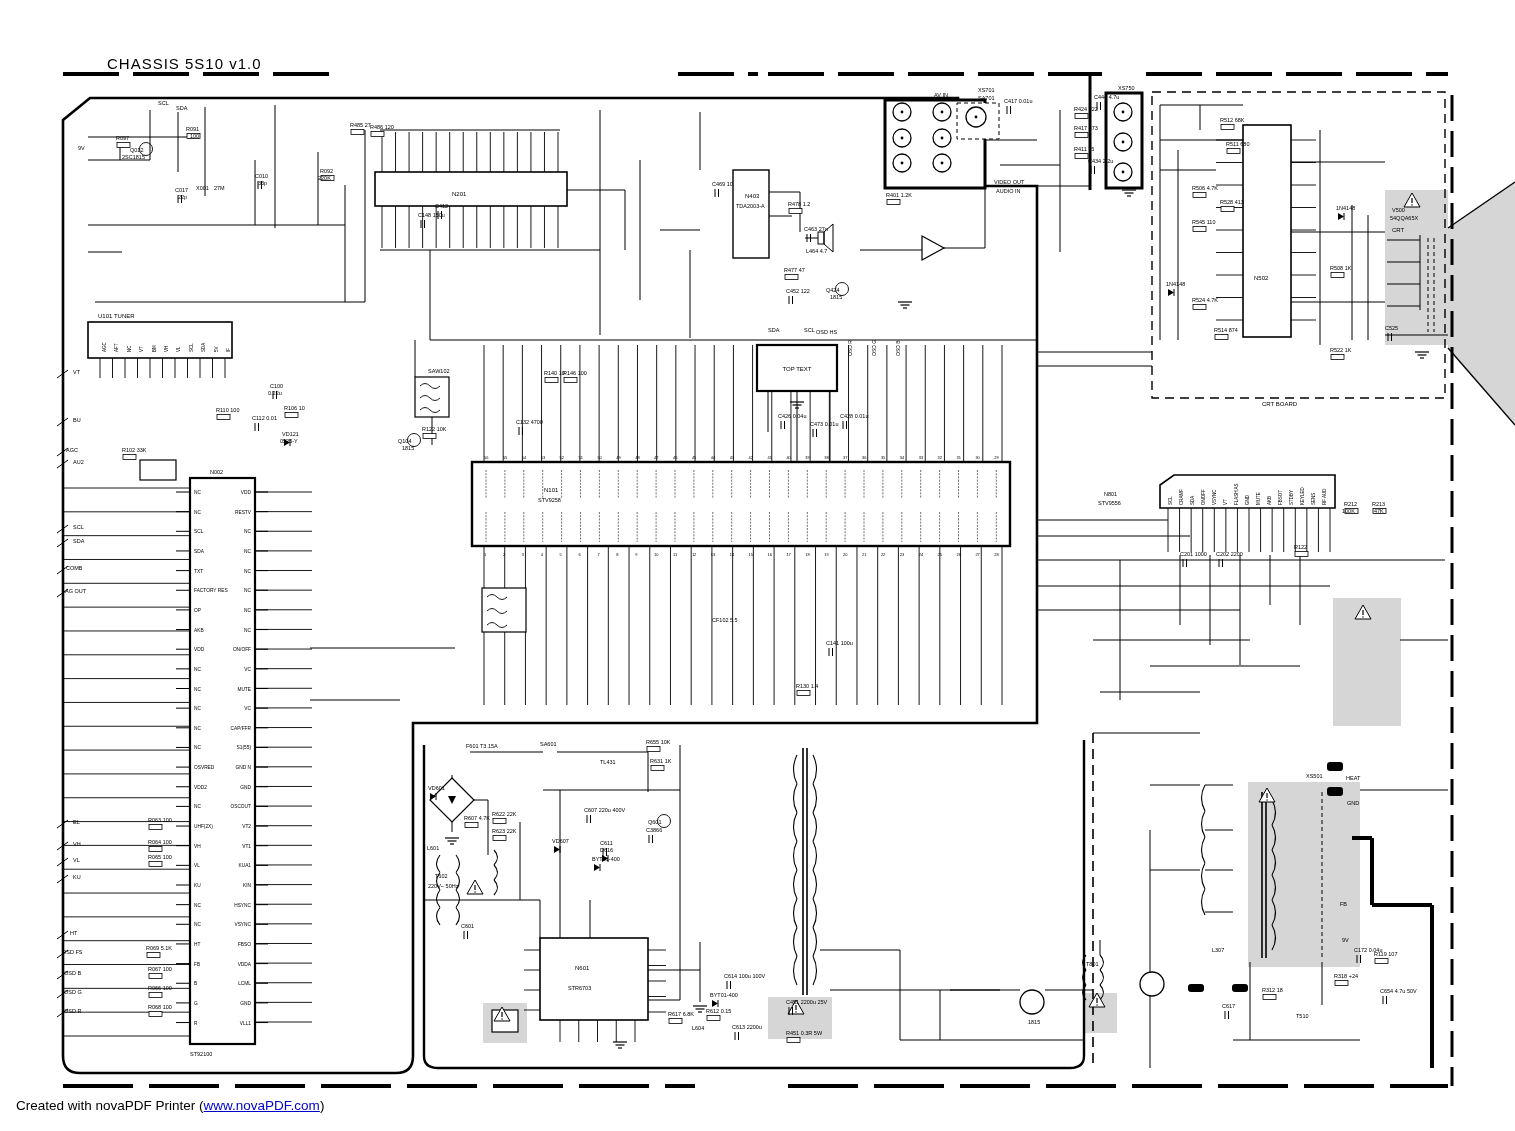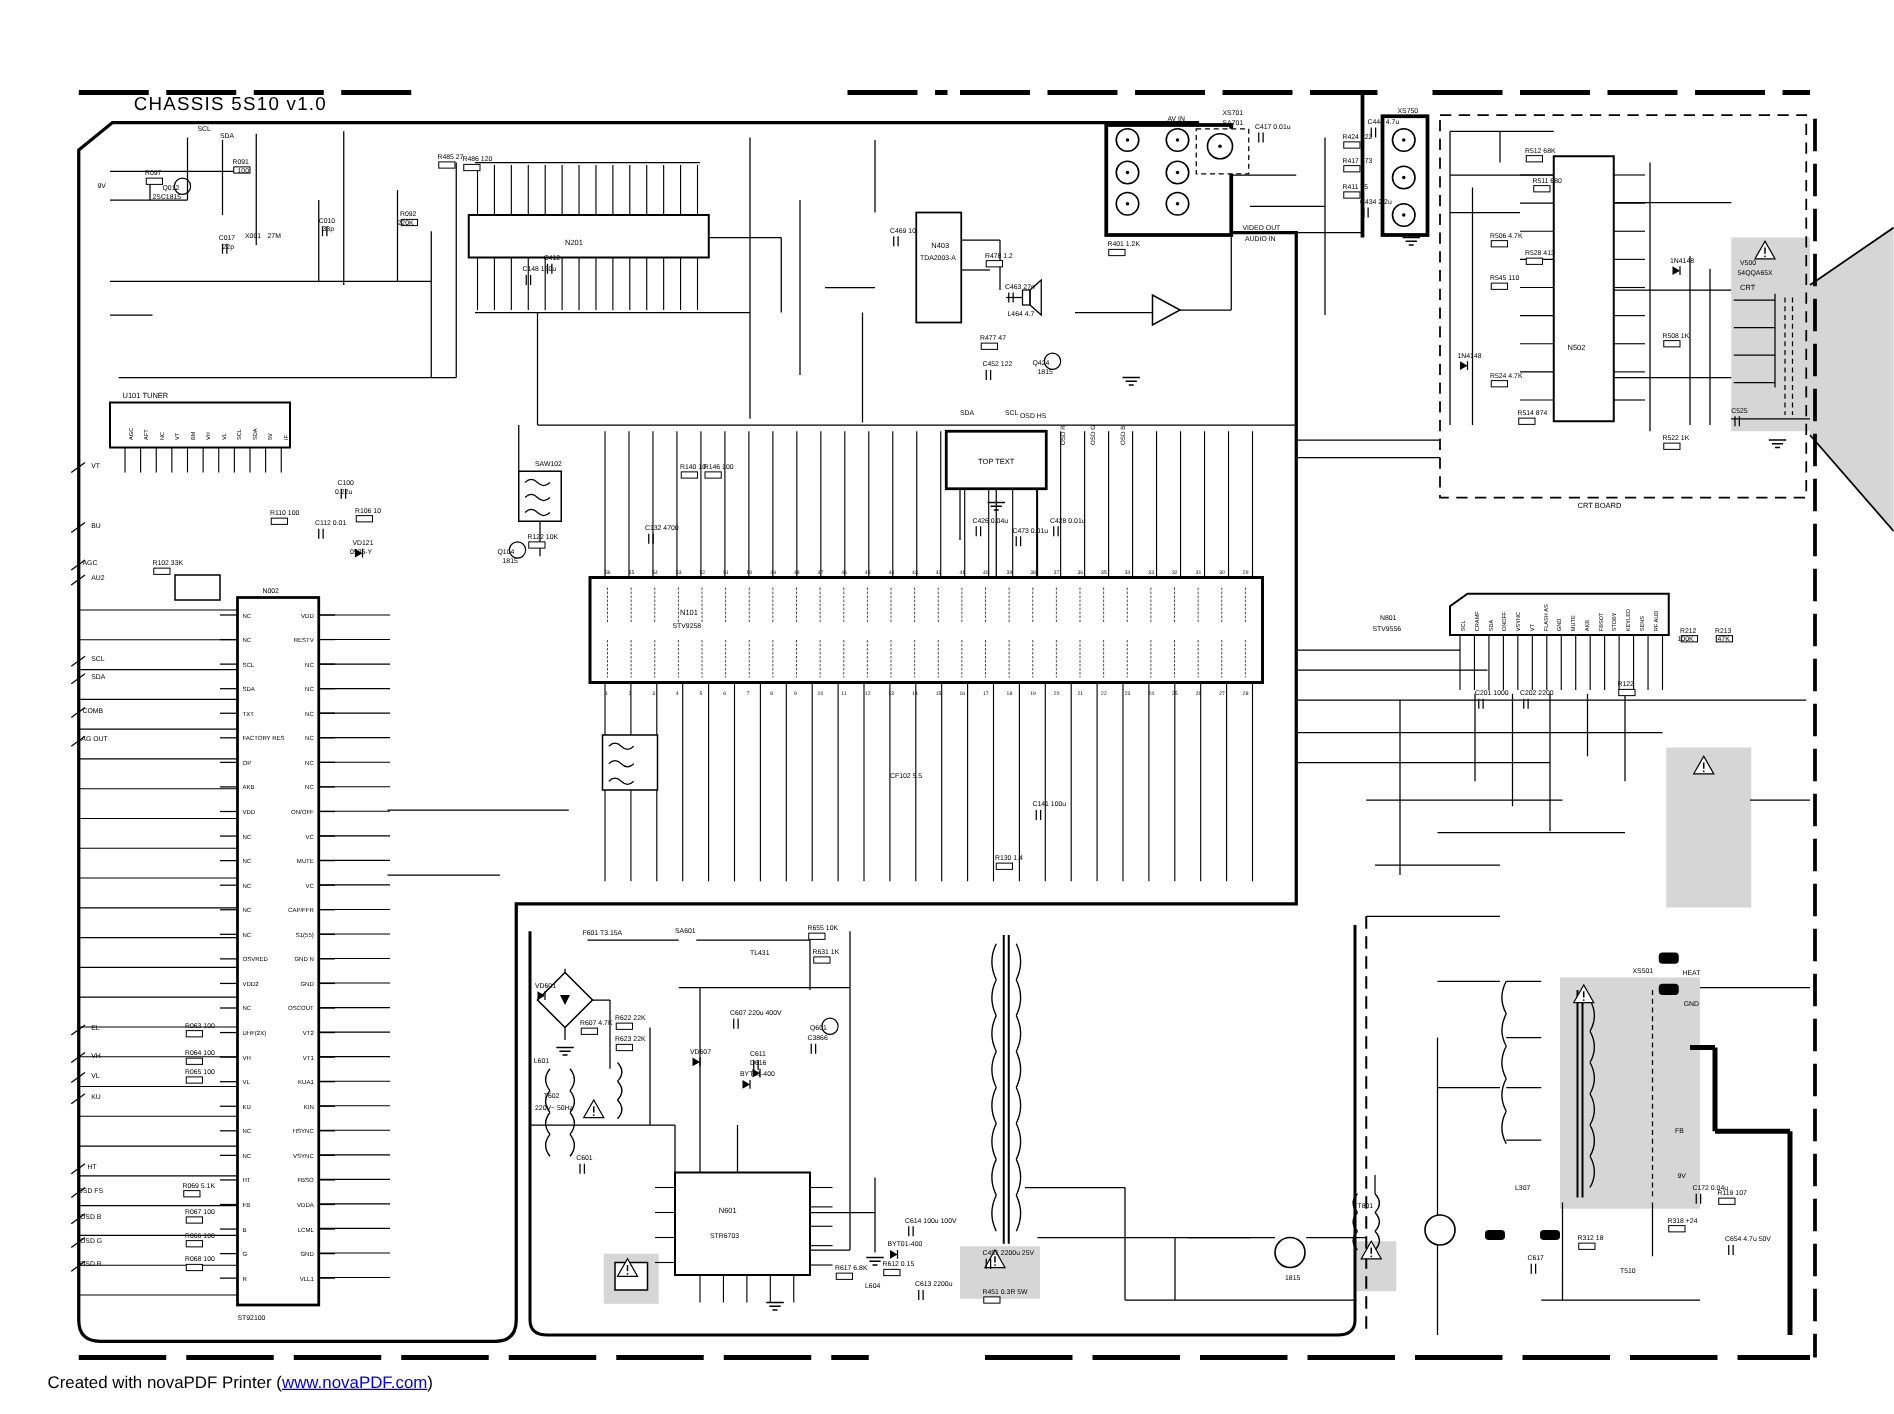--- a/index.html
+++ b/index.html
@@ -1,20 +1,20 @@
 <!DOCTYPE html>
 <html><head>
 <meta charset="utf-8">
 <style>
   html,body{margin:0;padding:0;background:#ffffff;}
   body{width:1515px;height:1131px;overflow:hidden;font-family:"Liberation Sans",sans-serif;}
   .stage{position:relative;width:1515px;height:1131px;background:#fff;}
-  .title{position:absolute;left:107px;top:75px;font-size:15px;letter-spacing:1px;color:#000;}
+  .title{position:absolute;left:107px;top:55px;font-size:15px;letter-spacing:1px;color:#000;}
   svg{position:absolute;left:0;top:0;}
-  .footer{position:absolute;left:38px;top:1098px;font-size:13.5px;color:#000;}
+  .footer{position:absolute;left:16px;top:1098px;font-size:13.5px;color:#000;}
   .footer a{color:#0000cc;text-decoration:underline;}
 </style>
 </head>
 <body>
 
 <div class="stage">
   <div class="title">CHASSIS 5S10 v1.0</div>
   <svg id="schx" width="1515" height="1131" viewBox="0 0 1515 1131">
       <rect x="1385" y="190" width="63" height="155" fill="#d6d6d6"></rect>
       <rect x="1333" y="598" width="68" height="128" fill="#d6d6d6"></rect>

